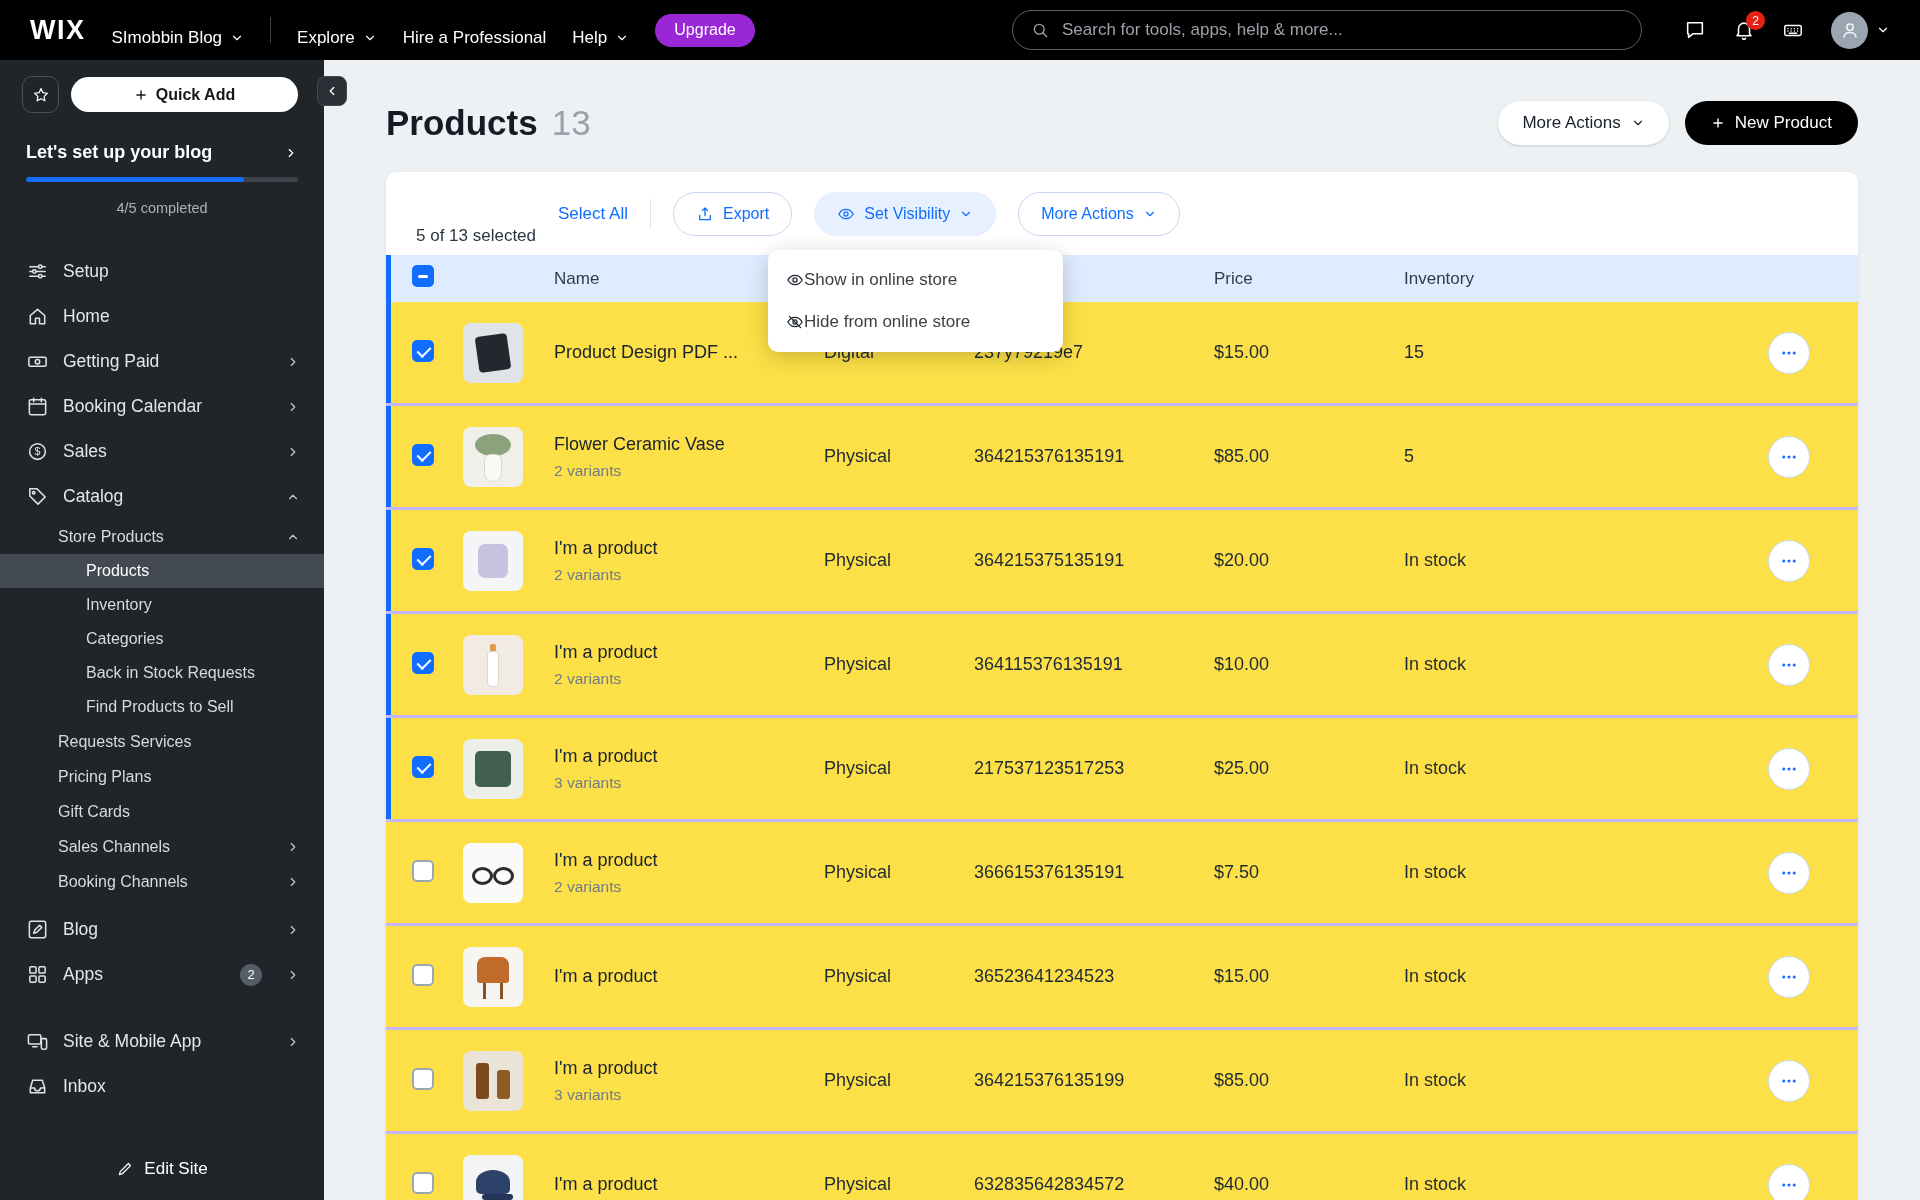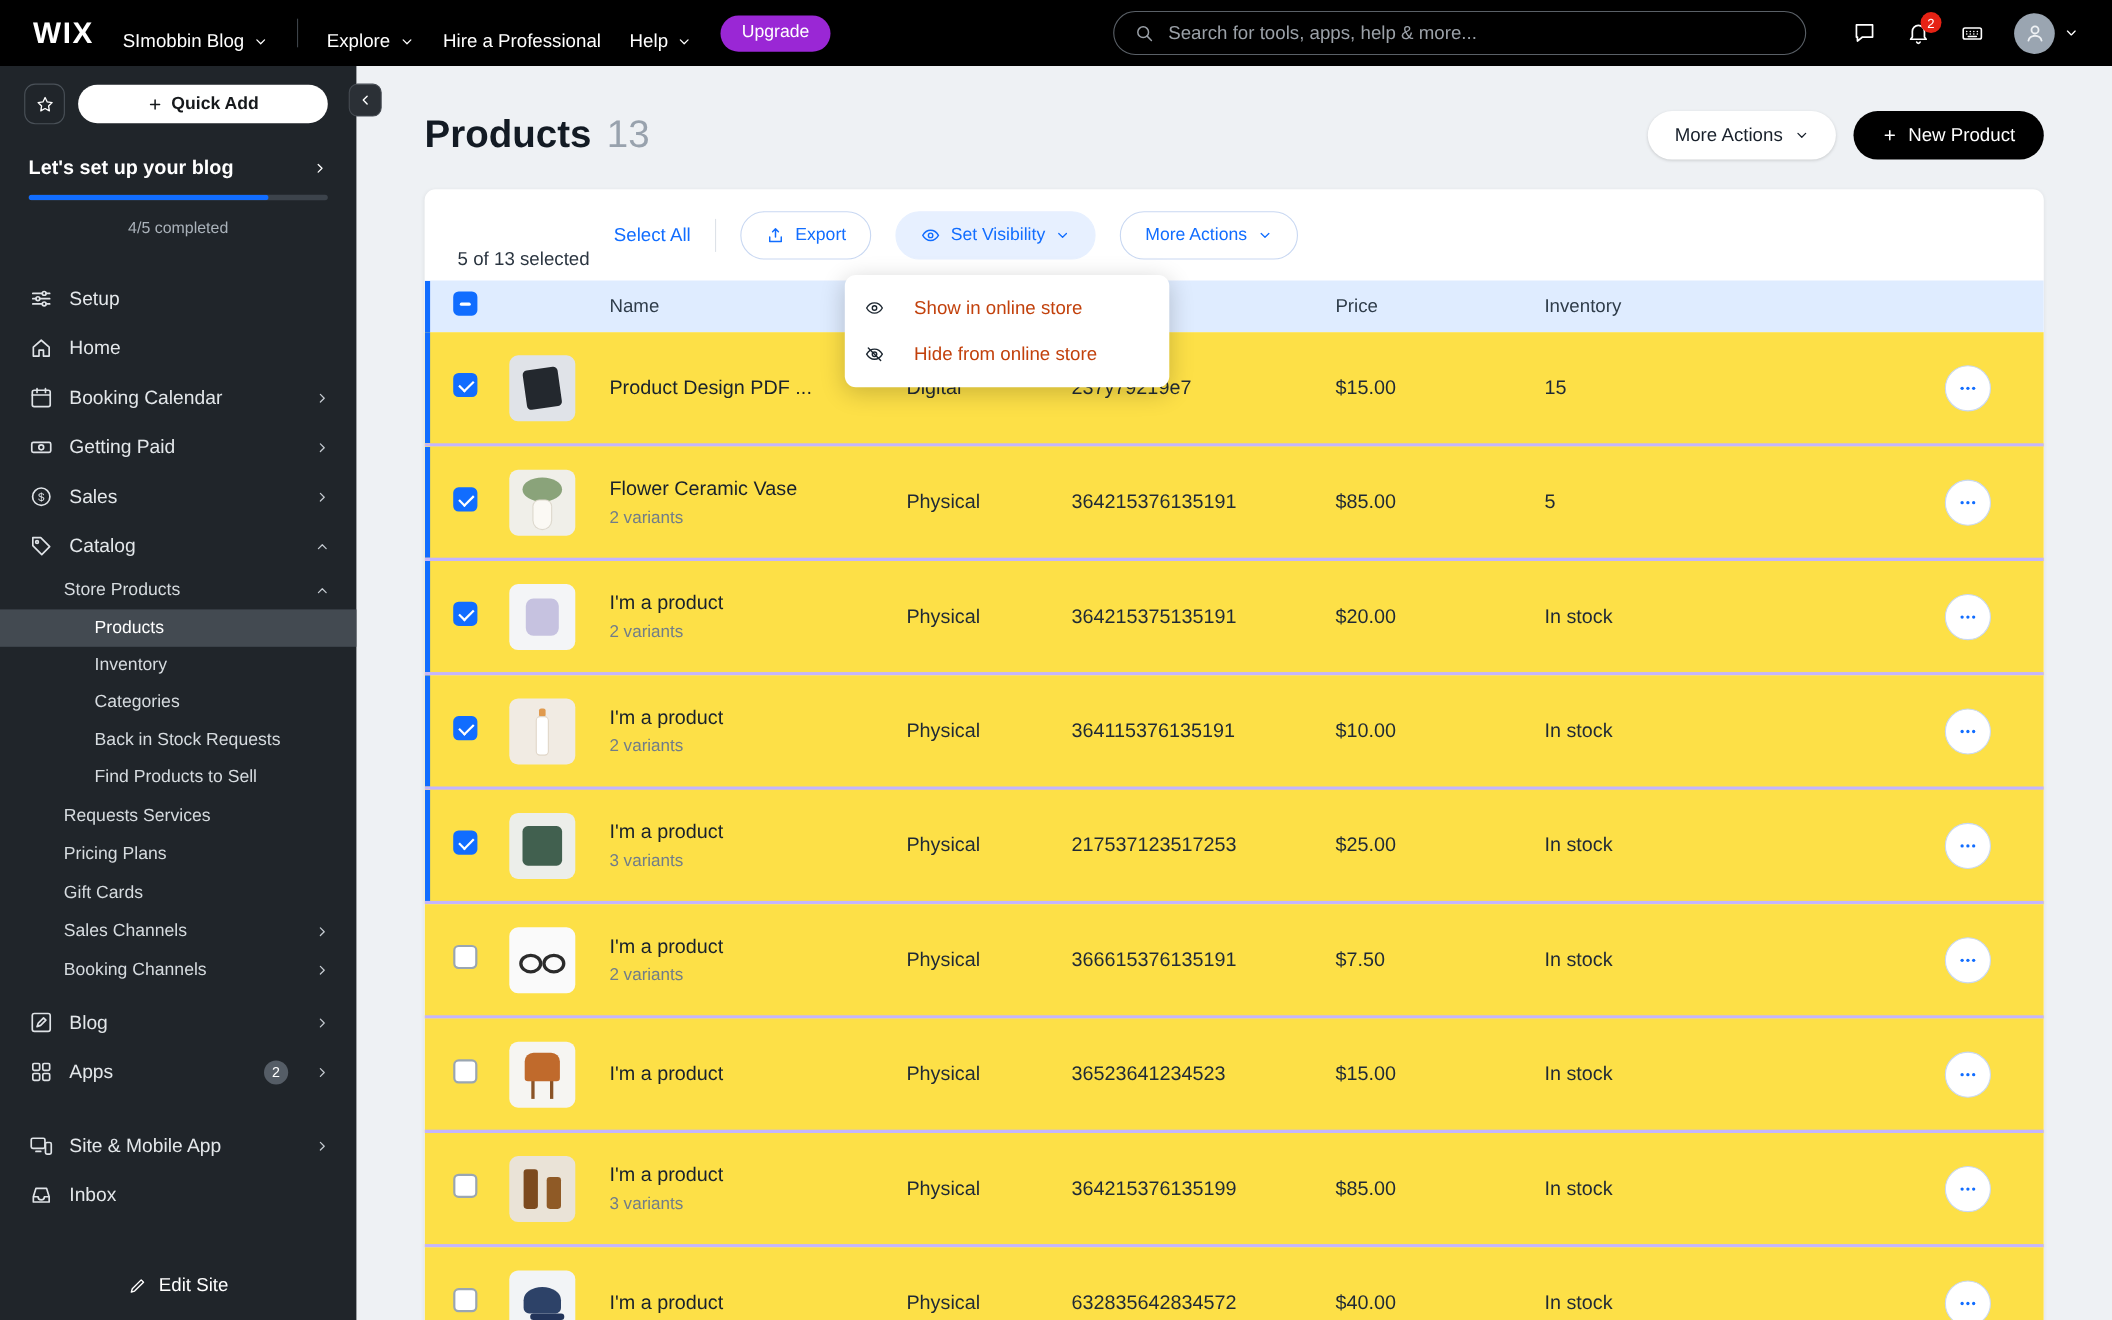--- a/index.html
+++ b/index.html
@@ -86,21 +86,21 @@
   .p3 { background:#f4f5f7; } .p3::after { content:""; position:absolute; inset:13px 15px; background:#c6c2e0; border-radius:7px; }
   .p4 { background:#f1ebe3; } .p4::after { content:""; position:absolute; left:24px; right:24px; top:16px; bottom:8px; background:#fff; border:1px solid #e0d6c8; border-radius:4px; } .p4::before { content:""; position:absolute; left:27px; right:27px; top:9px; height:8px; background:#e09a4e; border-radius:2px; }
   .p5 { background:#eceeea; } .p5::after { content:""; position:absolute; inset:12px; background:#41604f; border-radius:5px; }
   .p6 { background:#fafafa; } .p6::before { content:""; position:absolute; left:9px; top:24px; width:15px; height:12px; border:3px solid #2b2b2b; border-radius:50%; } .p6::after { content:""; position:absolute; right:9px; top:24px; width:15px; height:12px; border:3px solid #2b2b2b; border-radius:50%; }
   .p7 { background:#f6f5f2; } .p7::after { content:""; position:absolute; left:14px; right:14px; top:10px; height:26px; background:#c06a2c; border-radius:8px 8px 3px 3px; } .p7::before { content:""; position:absolute; left:20px; bottom:8px; width:3px; height:18px; background:#8a5327; box-shadow:17px 0 0 #8a5327; }
   .p8 { background:#eae3d7; } .p8::before { content:""; position:absolute; left:13px; top:12px; width:13px; height:36px; background:#7c4a1e; border-radius:3px; } .p8::after { content:""; position:absolute; right:13px; top:19px; width:13px; height:29px; background:#8f5a26; border-radius:3px; }
   .p9 { background:#f2f4f6; } .p9::after { content:""; position:absolute; left:13px; right:13px; top:15px; bottom:21px; background:#2d4268; border-radius:50% 50% 5px 5px; } .p9::before { content:""; position:absolute; left:19px; bottom:15px; width:31px; height:6px; background:#22345a; border-radius:3px; }
 
   
   .visibility-menu { position:absolute; left:382px; top:78px; width:295px; background:#fff; border-radius:10px; box-shadow:0 5px 22px rgba(0,0,0,.20); padding:9px 0; z-index:15; }
-  .menu-item { display:flex; align-items:center; gap:27px; height:42px; padding:0 18px; font-size:17px; color:#c2410c; cursor:pointer; }
+  .menu-item { display:flex; align-items:center; gap:0; height:42px; padding:0 18px; font-size:17px; color:#404040; cursor:pointer; }
   .menu-item svg { color:#1c2630; flex:none; }
 
   .ic { width:22px; height:22px; }
   .ic-s { width:18px; height:18px; }
   .chev { width:14px; height:14px; }
 </style>
 </head>
 <body>
 
 <div class="page">
@@ -217,38 +217,38 @@
       <div class="nav-item">
         <span class="nav-icon">
             <svg viewBox="0 0 24 24" fill="none" stroke="currentColor" stroke-width="1.6" stroke-linejoin="round">
               <path d="M4.5 11L12 4.5 19.5 11v8.5h-5.4v-5.6h-4.2v5.6H4.5z"></path>
             </svg>
           </span>
         <span>Home</span>
       </div>
       <div class="nav-item">
         <span class="nav-icon">
+            <svg viewBox="0 0 24 24" fill="none" stroke="currentColor" stroke-width="1.6">
+              <rect x="3" y="7.5" width="18" height="9.5" rx="1.5"></rect>
+              <circle cx="12" cy="12.2" r="2.3"></circle>
+            </svg>
+          </span>
+        <span>Getting Paid</span>
+        <svg class="chev" viewBox="0 0 24 24" fill="none" stroke="currentColor" stroke-width="2" stroke-linecap="round" stroke-linejoin="round">
+            <path d="M9 6l6 6-6 6"></path>
+          </svg>
+      </div>
+      <div class="nav-item">
+        <span class="nav-icon">
             <svg viewBox="0 0 24 24" fill="none" stroke="currentColor" stroke-width="1.6" stroke-linecap="round">
               <rect x="3.5" y="5" width="17" height="15.5" rx="1.8"></rect>
               <path d="M3.5 9.5h17M8 3.5V7M16 3.5V7"></path>
             </svg>
           </span>
         <span>Booking Calendar</span>
-        <svg class="chev" viewBox="0 0 24 24" fill="none" stroke="currentColor" stroke-width="2" stroke-linecap="round" stroke-linejoin="round">
-            <path d="M9 6l6 6-6 6"></path>
-          </svg>
-      </div>
-      <div class="nav-item">
-        <span class="nav-icon">
-            <svg viewBox="0 0 24 24" fill="none" stroke="currentColor" stroke-width="1.6">
-              <rect x="3" y="7.5" width="18" height="9.5" rx="1.5"></rect>
-              <circle cx="12" cy="12.2" r="2.3"></circle>
-            </svg>
-          </span>
-        <span>Getting Paid</span>
         <svg class="chev" viewBox="0 0 24 24" fill="none" stroke="currentColor" stroke-width="2" stroke-linecap="round" stroke-linejoin="round">
             <path d="M9 6l6 6-6 6"></path>
           </svg>
       </div>
       <div class="nav-item">
         <span class="nav-icon">
             <svg viewBox="0 0 24 24" fill="none" stroke="currentColor" stroke-width="1.6">
               <circle cx="12" cy="12" r="8.2"></circle>
               <text x="12" y="16" text-anchor="middle" font-size="11" fill="currentColor" stroke="none">$</text>
             </svg>

